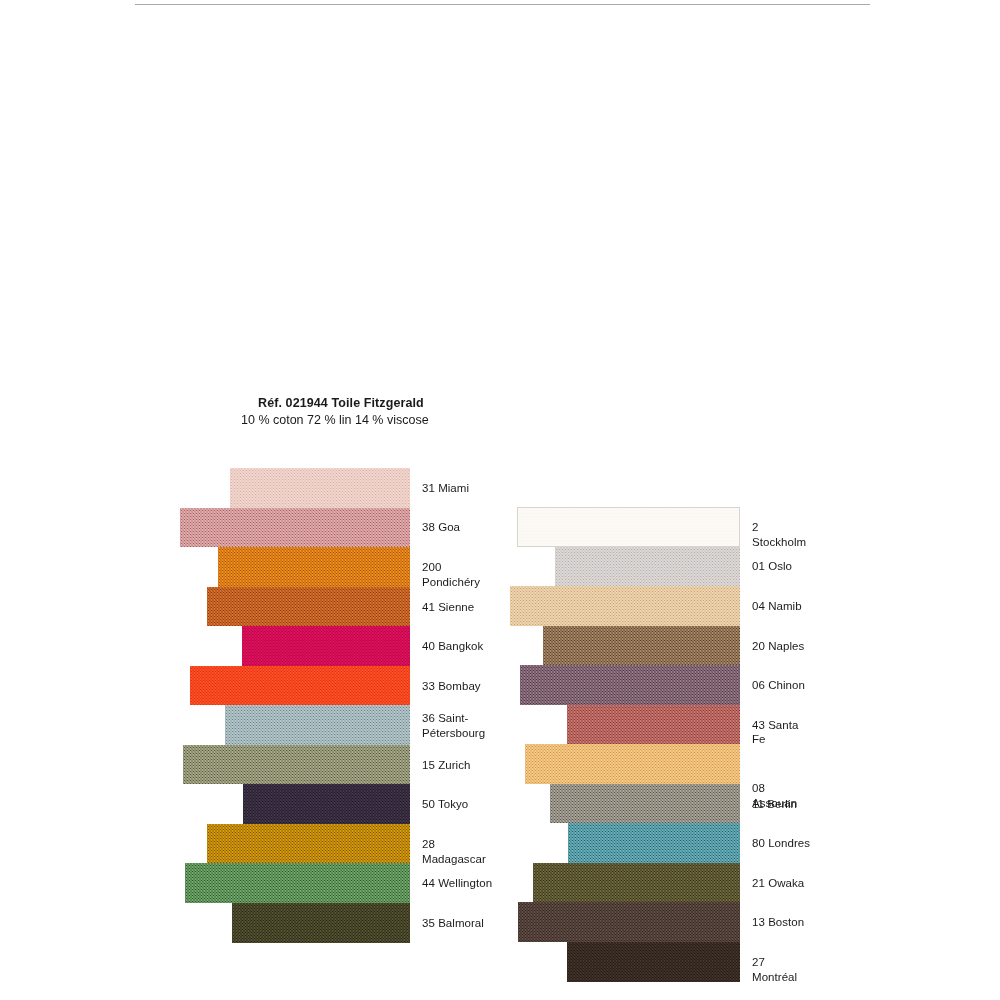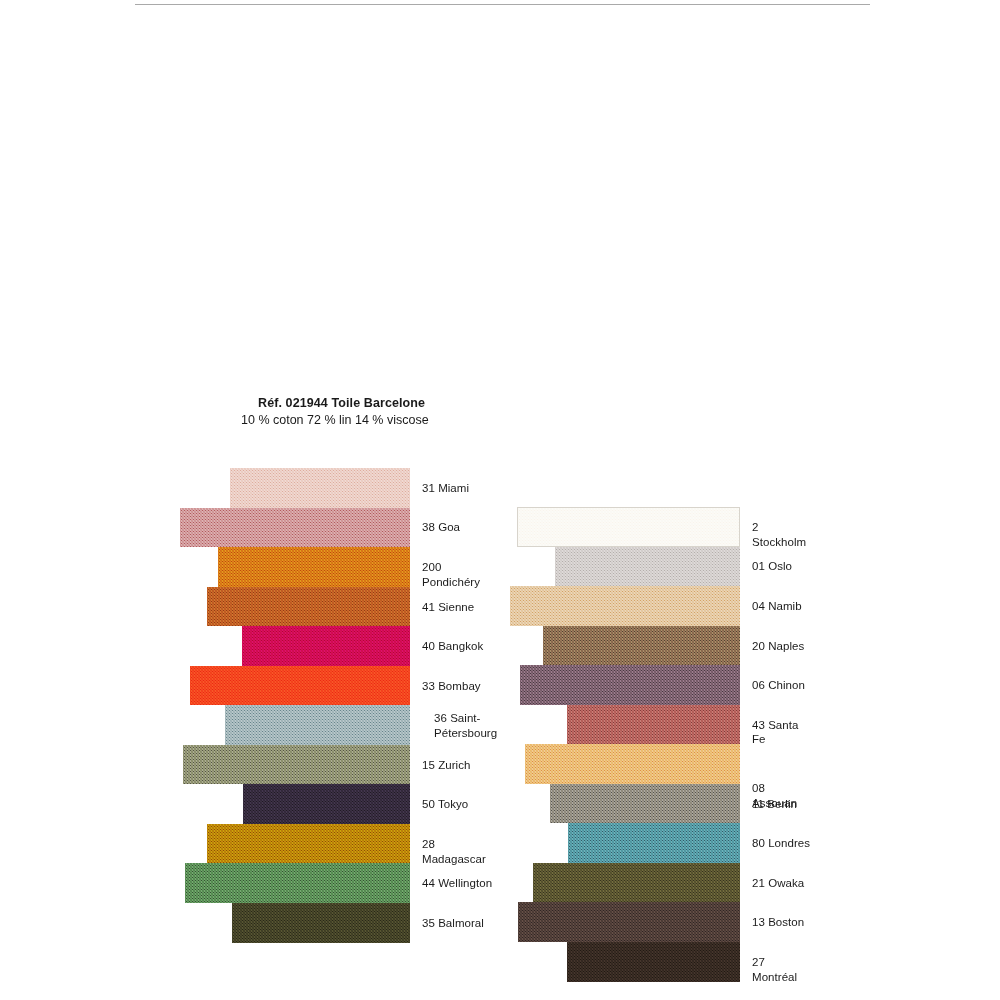--- a/index.html
+++ b/index.html
@@ -103,21 +103,21 @@
 </style>
 </head>
 <body>
 
 <div class="page">
 
   <div class="top-rule"></div>
 
   <div class="heading">
     <div class="ref-line">
-      <span class="ref-label">Réf. 021944 </span><span class="ref-name">Toile Barcelone</span>
+      <span class="ref-label">Réf. 021944 </span><span class="ref-name">Toile Fitzgerald</span>
     </div>
     <div class="composition">10 % coton 72 % lin 14 % viscose</div>
   </div>
 
   <div class="column" id="column-left">
       <div class="swatch-row">
         <div class="swatch-chip" style="--chip: #e8c5ba; left: 230px; width: 180px;"></div>
         <div class="swatch-label" style="top: 12.925px;">31 Miami</div>
       </div>
       <div class="swatch-row">
@@ -135,21 +135,21 @@
       <div class="swatch-row">
         <div class="swatch-chip" style="--chip: #c90b49; left: 242px; width: 168px;"></div>
         <div class="swatch-label" style="top: 12.925px;">40 Bangkok</div>
       </div>
       <div class="swatch-row">
         <div class="swatch-chip" style="--chip: #f23c1b; left: 190px; width: 220px;"></div>
         <div class="swatch-label" style="top: 12.925px;">33 Bombay</div>
       </div>
       <div class="swatch-row">
         <div class="swatch-chip" style="--chip: #92a9ad; left: 225px; width: 185px;"></div>
-        <div class="swatch-label" style="top: 5.575px; margin-left: 12px;">36 Saint-
+        <div class="swatch-label" style="top: 5.575px;">36 Saint-
 Pétersbourg</div>
       </div>
       <div class="swatch-row">
         <div class="swatch-chip" style="--chip: #7c7e63; left: 183px; width: 227px;"></div>
         <div class="swatch-label" style="top: 12.925px;">15 Zurich</div>
       </div>
       <div class="swatch-row">
         <div class="swatch-chip" style="--chip: #2e2535; left: 243px; width: 167px;"></div>
         <div class="swatch-label" style="top: 12.925px;">50 Tokyo</div>
       </div>

